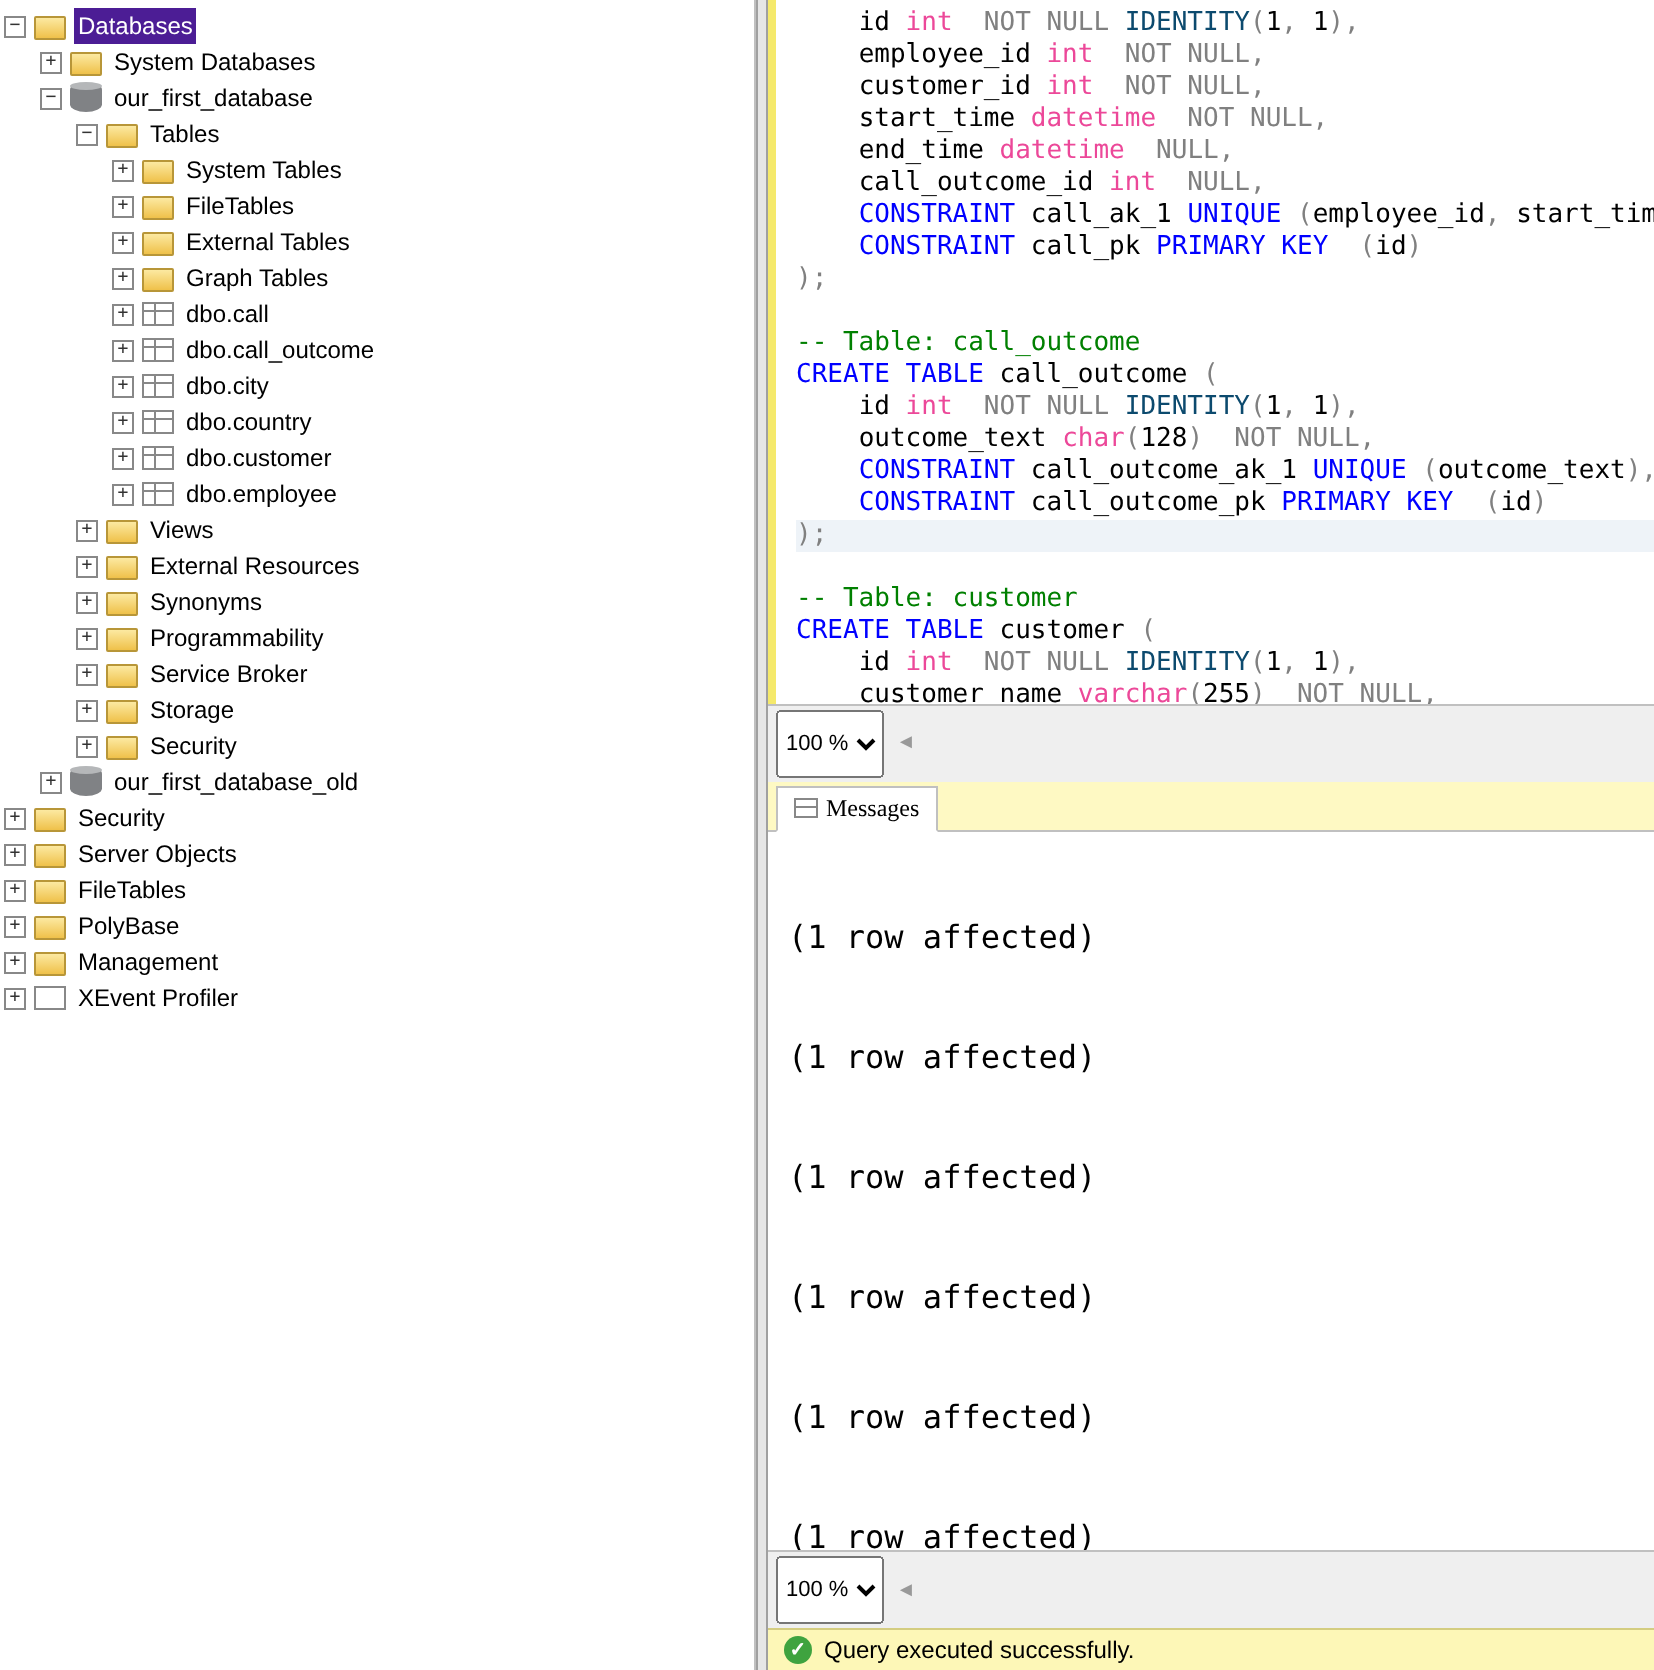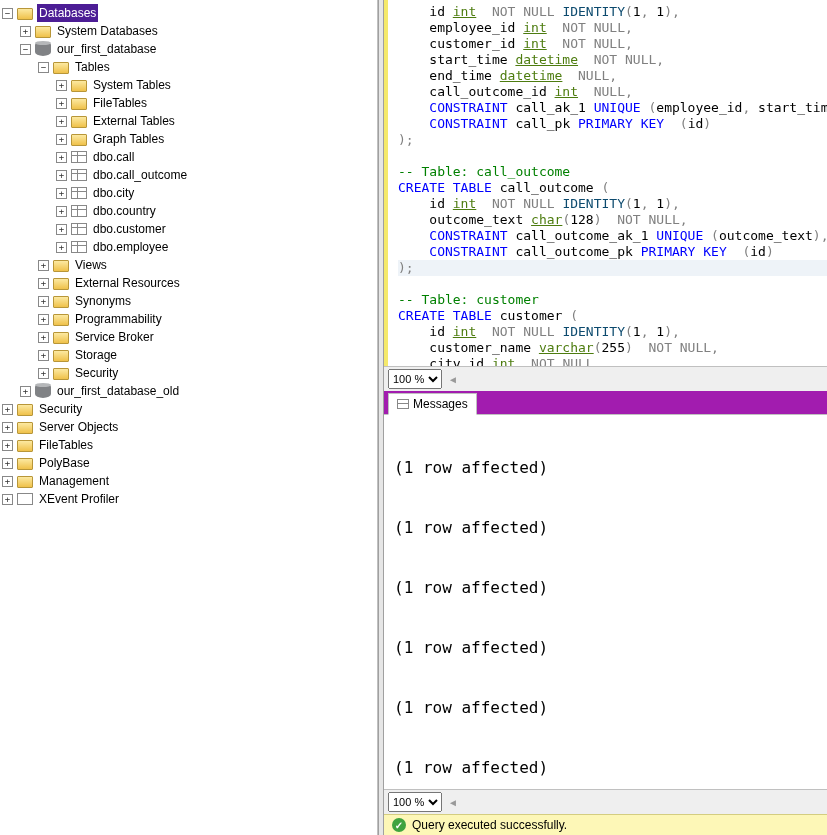--- a/index.html
+++ b/index.html
@@ -26,29 +26,29 @@
 
 
 .splitter { width: 6px; background: #e6e6e6; border-left: 1px solid #a0a0a0; border-right: 1px solid #a0a0a0; cursor: col-resize; }
 
 
 .right { flex: 1; display: flex; flex-direction: column; height: 100%; min-width: 0; }
 .editor { flex: 1; overflow: auto; border-left: 4px solid #f5e96b; background: #fff; padding: 4px 0 4px 10px; font-family: Consolas, monospace; font-size: 13px; line-height: 16px; white-space: pre; }
 .cur { background: #eef3f8; display: inline-block; min-width: 100%; }
 .tok-c { color: #008000; }
 .tok-k { color: #0000ff; }
-.tok-dt { color: #4d7c0f; text-decoration: underline; }
+.tok-dt { color: #ec4899; }
 .tok-g { color: #808080; }
 .tok-mg { color: #0c4a6e; }
 
 .zoom { display: flex; align-items: center; padding: 2px 4px; background: #efefef; border-top: 1px solid #c0c0c0; gap: 2px; }
-.zoom select { font-size: 11px; height: 20px; }
+.zoom select { font-size: 11px; height: 34px; }
 .zoom .arr { color: #999; font-size: 10px; padding: 0 4px; }
 
-.tab-row { background: #a21caf; border-bottom: 1px solid #c0c0c0; padding: 2px 4px 0 4px; display: flex; }
+.tab-row { background: #fef9c3; border-bottom: 1px solid #c0c0c0; padding: 2px 4px 0 4px; display: flex; font-family: Liberation Serif, serif; }
 .tab { display: inline-flex; align-items: center; gap: 4px; padding: 3px 8px; background: #fff; border: 1px solid #c0c0c0; border-bottom: 1px solid #fff; font-size: 12px; cursor: pointer; margin-bottom: -1px; }
 .tab .ti { width: 12px; height: 10px; background: #fff; border: 1px solid #888; position: relative; display:inline-block; }
 .tab .ti::before { content:""; position:absolute; top:3px; left:0; right:0; height:1px; background:#888; }
 
 .messages { flex: 1; overflow: auto; background: #fff; padding: 8px 10px; font-family: Consolas, monospace; font-size: 16px; line-height: 30px; white-space: pre; }
 
 .status { display: flex; align-items: center; gap: 6px; padding: 3px 8px; background: #fdf7b7; border-top: 1px solid #d4cd80; font-size: 12px; }
 .status .ok { width: 14px; height: 14px; border-radius: 50%; background: #3fa33f; display: inline-flex; align-items: center; justify-content: center; color: #fff; font-size: 10px; font-weight: bold; }
 
 

